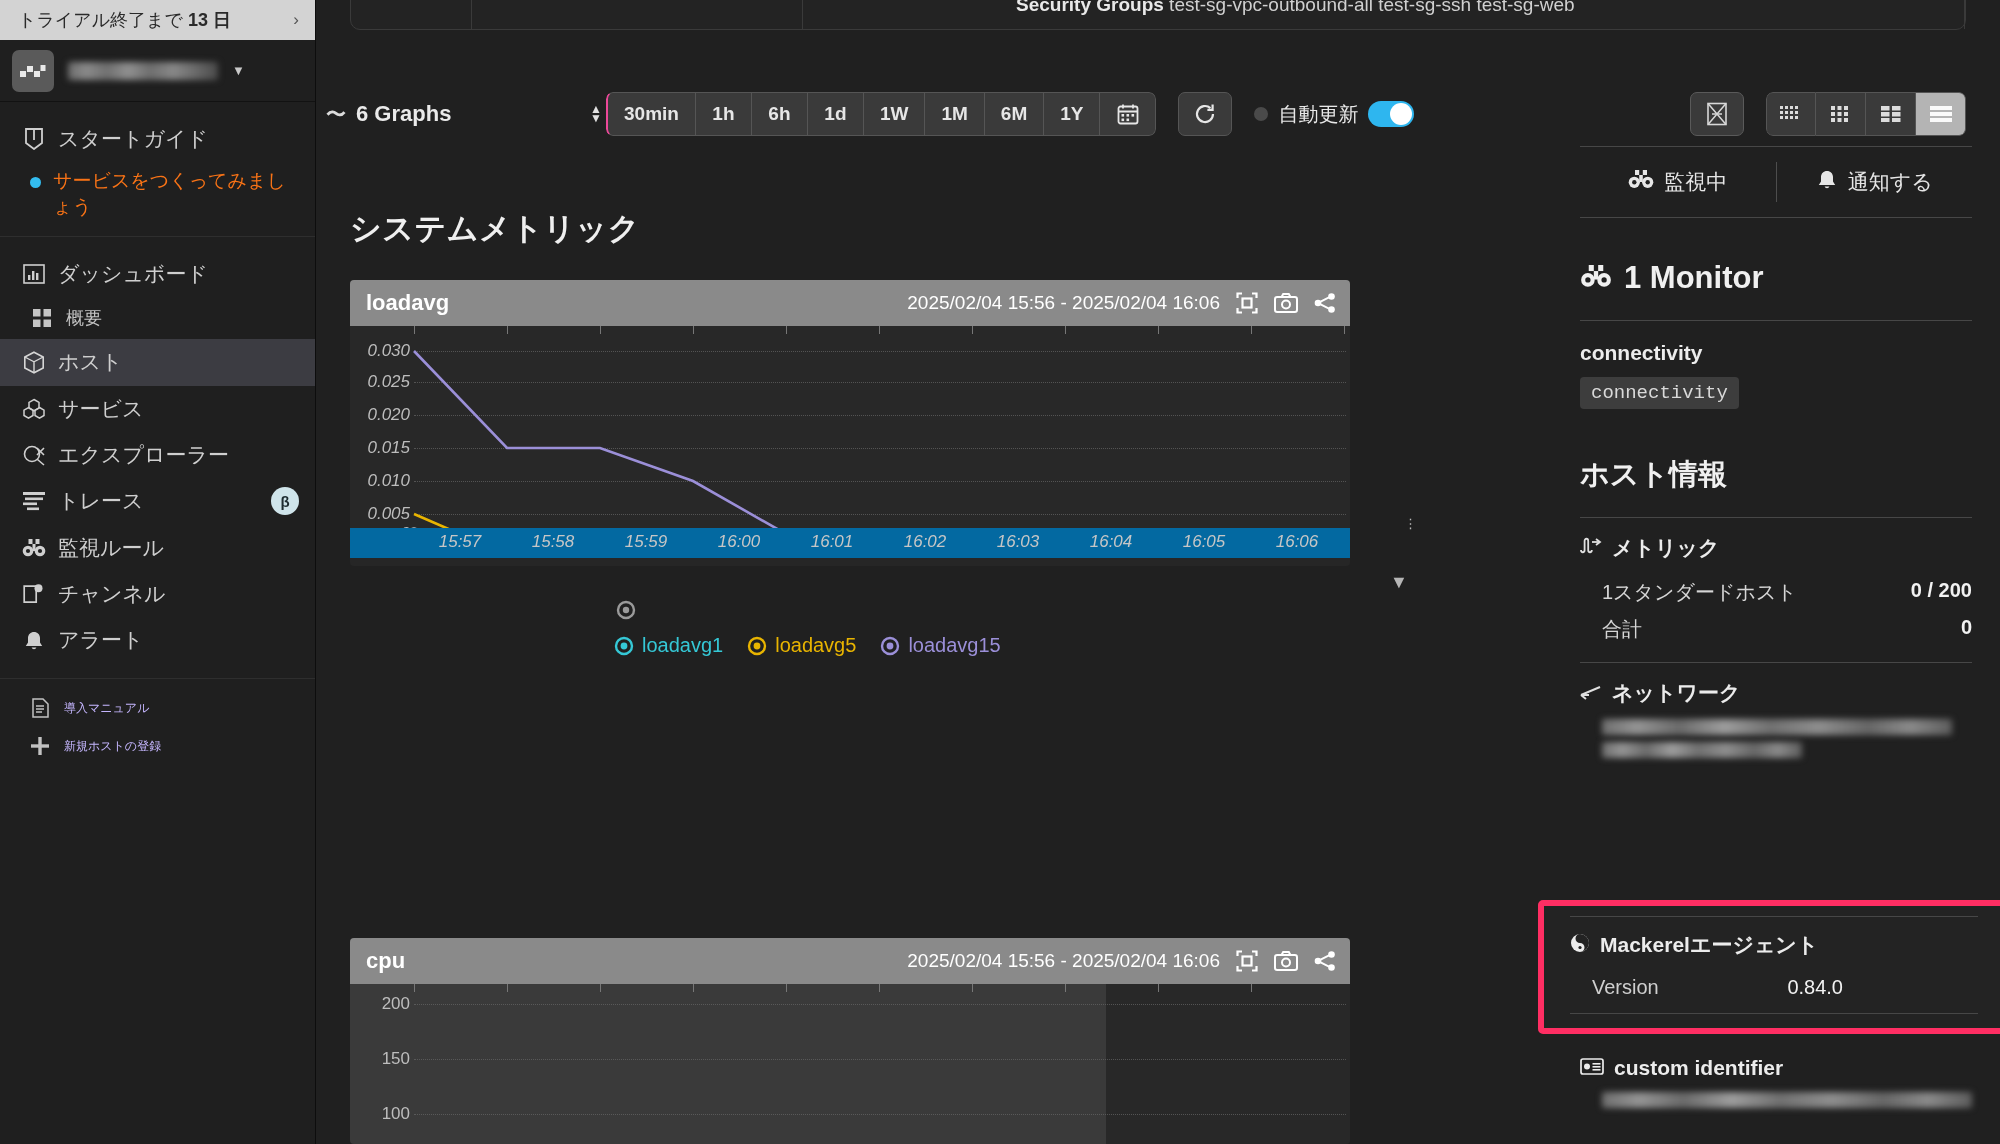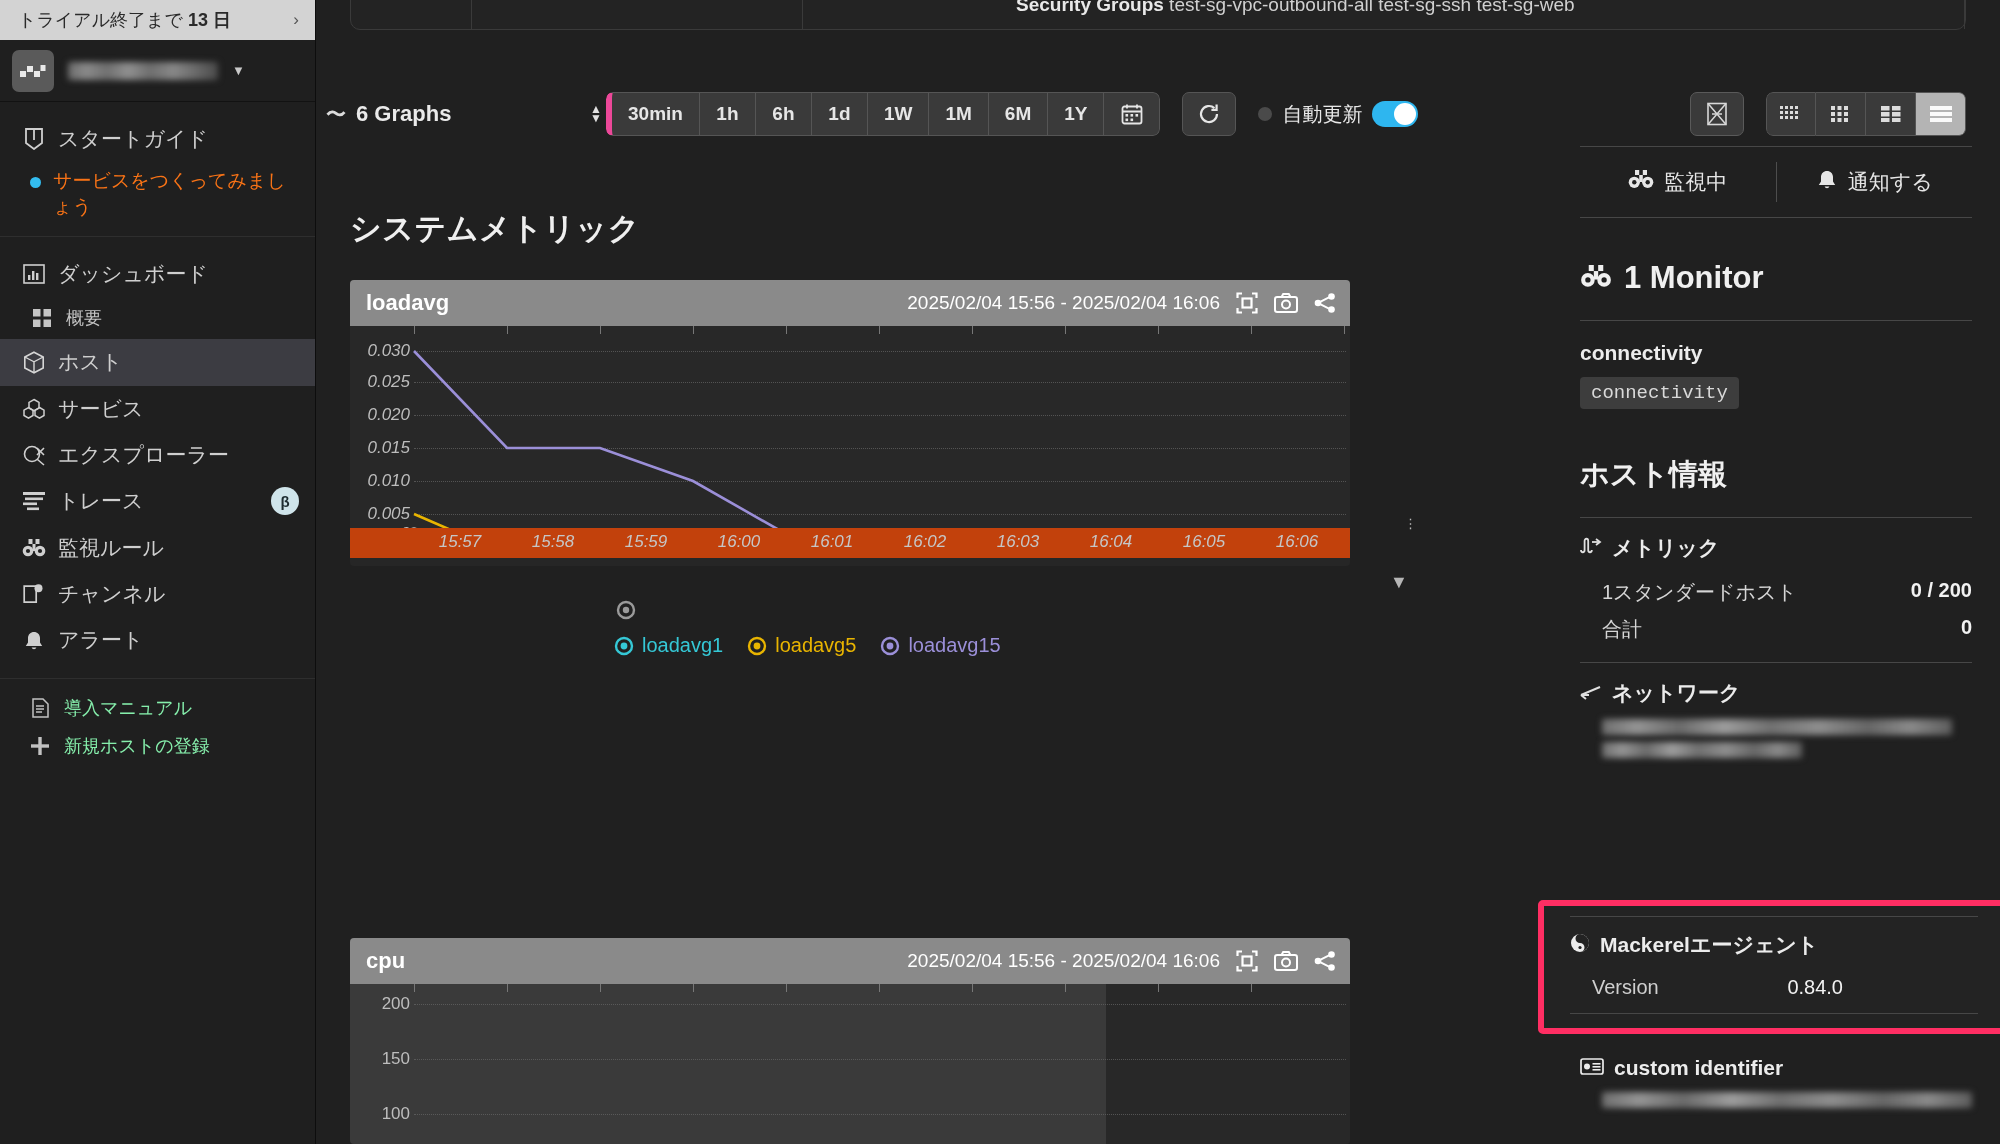--- a/index.html
+++ b/index.html
@@ -60,21 +60,21 @@
   .nav-label { line-height: 1.35; }
   .bullet-item { display:flex; gap:12px; padding: 6px 26px 6px 30px; font-size:19px;
      color:#f97316; cursor:pointer; align-items:flex-start; }
   .bullet-dot { width:11px; height:11px; border-radius:50%; background:#33bdf0; margin-top:9px; flex:0 0 11px; }
   .beta-badge {
     margin-left:auto; width:28px; height:28px; border-radius:50%;
     background:#cfe4ea; color:#1d2b30; font-size:15px; font-weight:700;
     display:flex; align-items:center; justify-content:center;
   }
   .nav-foot { padding: 10px 0 0 0; border-top:1px solid #2e2e2e; margin-top:4px; }
-  .nav-foot .nav-item { font-size: 18px; padding: 7px 16px 7px 28px; color:#86efac; }
+  .nav-foot .nav-item { font-size: 12px; padding: 7px 16px 7px 28px; color:#c4b5fd; }
 
   
   .main {
     flex: 1; height: 1144px; position: relative; overflow: hidden;
     background: #202020;
   }
   .top-card {
     position:absolute; left:34px; top:-90px; right:34px; height:120px;
     border:1px solid #3a3a3a; border-radius:10px; background:#232323;
     display:flex; align-items:flex-end;
@@ -102,21 +102,21 @@
   .graph-select .updown { margin-left:auto; margin-right:4px; font-size:12px; line-height:9px;
      display:flex; flex-direction:column; color:#e2e2e2; }
 
   .btn-group { display:flex; border-radius:7px; overflow:hidden; }
   .tb-btn {
     height:44px; min-width:56px; padding:0 16px;
     background:#3a3a3a; border:1px solid #555; border-left:none;
     color:#e6e6e6; font-size:19px; font-weight:700;
     display:flex; align-items:center; justify-content:center; cursor:pointer;
   }
-  .tb-btn:first-child { border-left:6px solid #ec4899; border-top-left-radius:7px; border-bottom-left-radius:7px; }
+  .tb-btn:first-child { border-left:2px solid #ec4899; border-top-left-radius:7px; border-bottom-left-radius:7px; }
   .tb-btn:last-child { border-top-right-radius:7px; border-bottom-right-radius:7px; }
   .refresh-btn {
     margin-left:22px; width:54px; height:44px; background:#3a3a3a;
     border:1px solid #555; border-radius:7px; color:#e6e6e6;
     display:flex; align-items:center; justify-content:center; font-size:22px; cursor:pointer;
   }
   .auto-wrap { display:flex; align-items:center; gap:10px; margin-left:22px; }
   .auto-dot { width:14px; height:14px; border-radius:50%; background:#4a4a4a; }
   .auto-label { font-size:20px; color:#e8e8e8; }
   .toggle { width:46px; height:26px; border-radius:13px; background:#2eb6ef;
@@ -156,21 +156,21 @@
   .gc-icons { display:flex; gap:16px; align-items:center; }
   .gc-icons .gi { cursor:pointer; display:flex; }
 
   .plot { position:relative; background:#282828; }
   .plot.loadavg { height:232px;font-style:italic; }
   .plot.cpu { height:200px; }
   .plot .shaded { position:absolute; left:0; top:0; bottom:0; background:#3a3a3a; }
   .ytick { position:absolute; left:0; width:60px; text-align:right; font-size:17px; color:#bdbdbd; transform:translateY(-50%); }
   .gridline { position:absolute; left:64px; right:4px; border-top:1px dotted #6a6a6a; opacity:.65; }
   .toptick { position:absolute; top:0; width:1px; background:#777; height:8px; }
-  .xaxis { position:absolute; left:0; right:0; bottom:0; height:30px; background:#c2410c; }
+  .xaxis { position:absolute; left:0; right:0; bottom:0; height:30px; background:#0369a1; }
   .xtick { position:absolute; top:4px; font-size:17px; color:#c6c6c6; transform:translateX(-50%); }
 
   .kebab { position:absolute; right:-26px; top:108px; color:#b9b9b9; font-size:13px; line-height:8px; }
   .caret-down { position:absolute; left:1074px; top:572px; color:#b6b6b6; font-size:18px; }
   .radio-ic { position:absolute; left:300px; top:600px; }
   .legend { position:absolute; left:298px; top:634px; display:flex; gap:24px; align-items:center; }
   .leg { display:flex; gap:8px; align-items:center; font-size:20px; }
 
   
   .right-panel {

